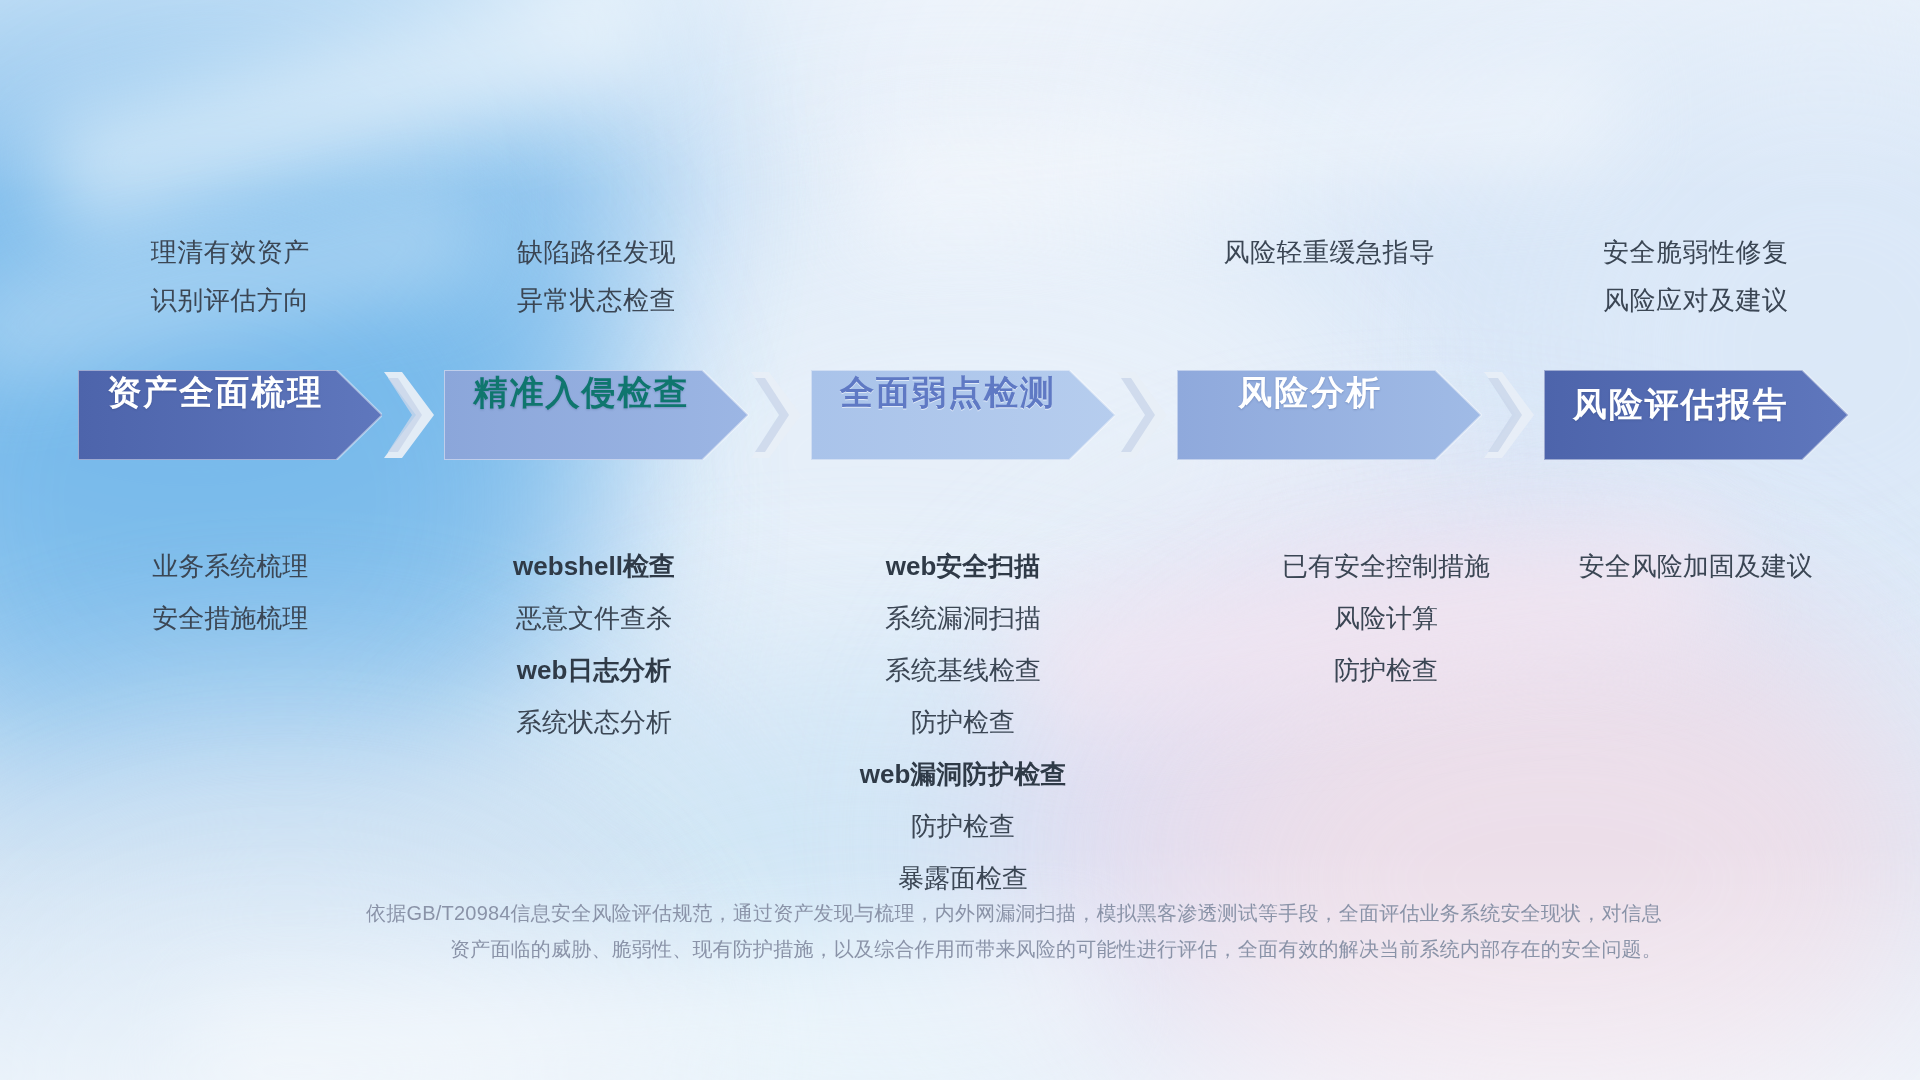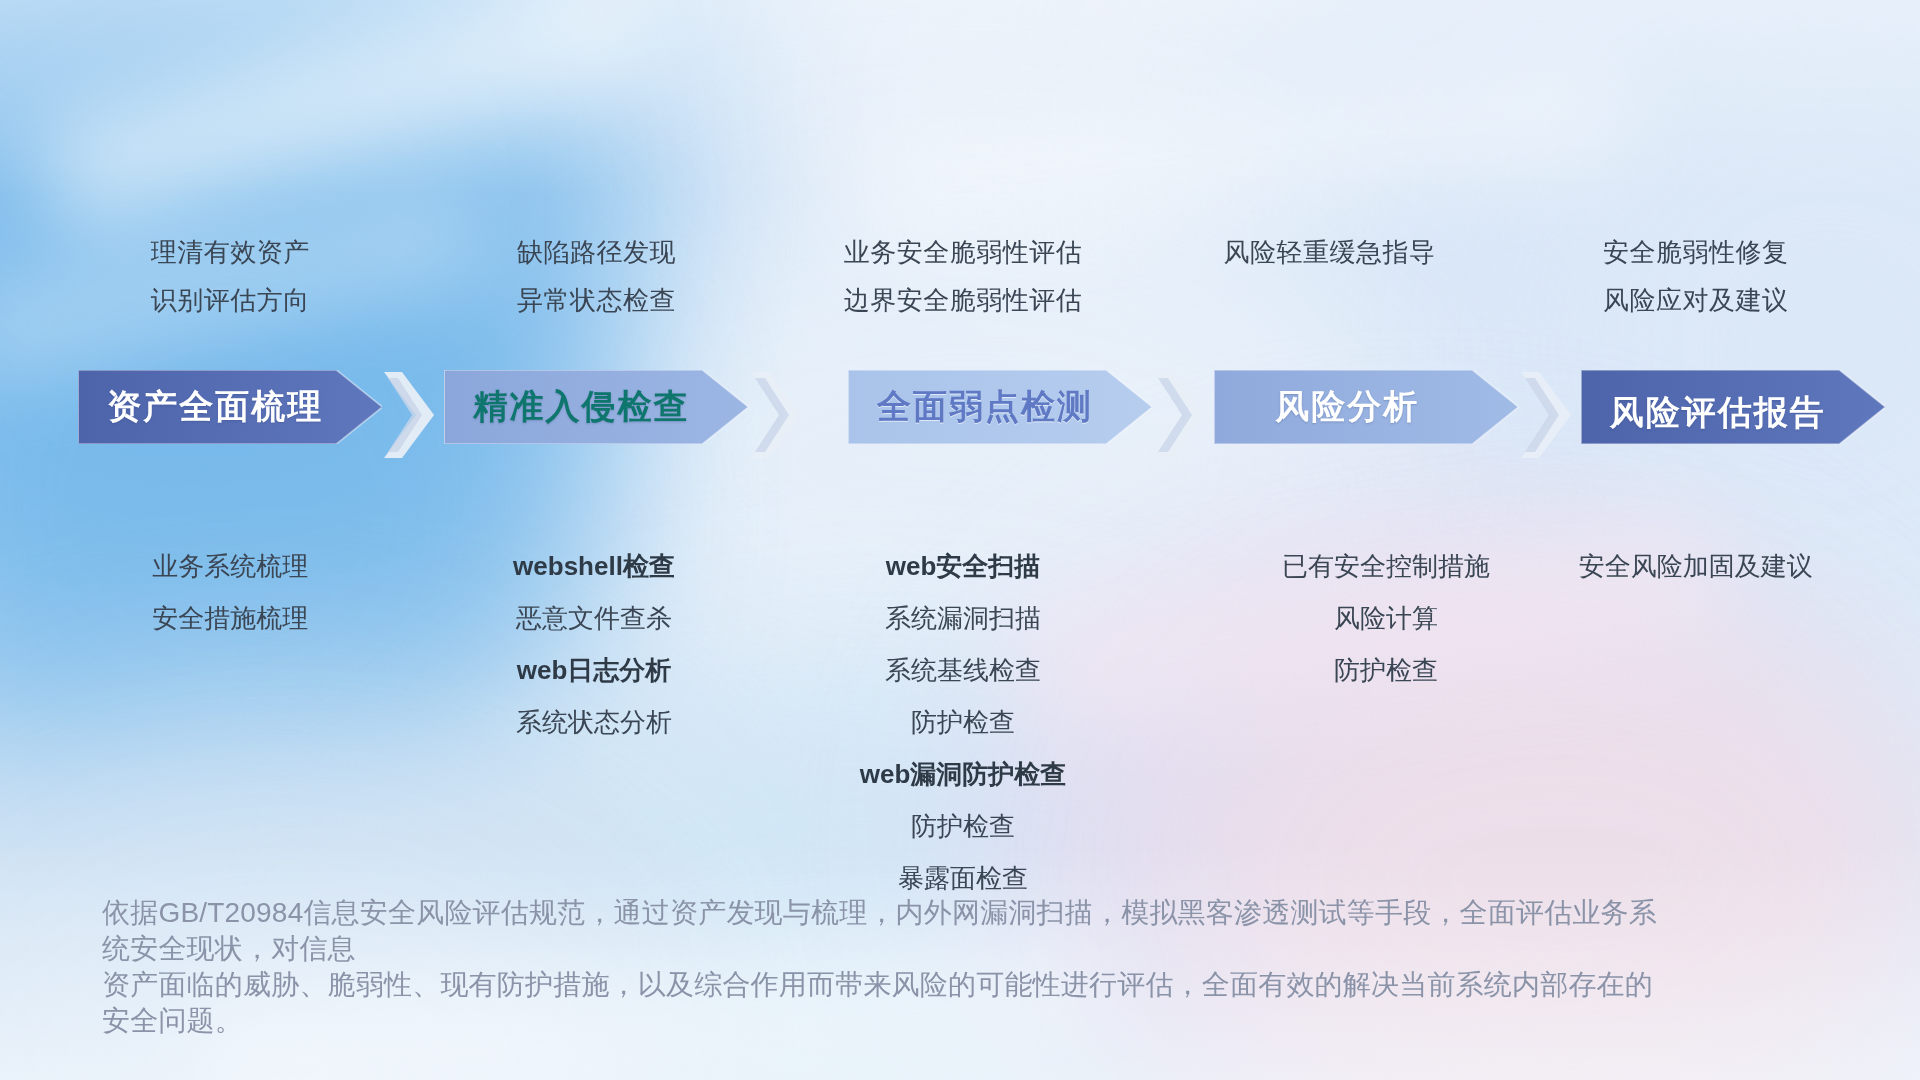--- a/index.html
+++ b/index.html
@@ -42,42 +42,42 @@
   
   #top-labels{top:228px;}
   .top-line{
     font-size:26px;color:#3b4654;letter-spacing:.5px;line-height:48px;
     white-space:nowrap;
   }
 
   
   #arrow-band{position:absolute;left:78px;top:370px;height:90px;width:1770px;display:flex;}
   .arrow{
-    position:relative;height:74px;display:flex;align-items:center;justify-content:center;
+    position:relative;height:90px;display:flex;align-items:flex-start;justify-content:center;
     box-sizing:border-box;
   }
   .arrow .shape{position:absolute;inset:0;}
   .arrow .lbl{
     position:relative;z-index:3;font-size:34px;font-weight:bold;letter-spacing:2px;
     white-space:nowrap;
   }
   .sep{position:relative;width:62px;height:90px;flex:0 0 62px;}
   .sep .chev{position:absolute;left:0;top:0;width:62px;height:90px;}
 
   
   #bottom-lists{top:540px;align-items:flex-start;}
   .item{
     font-size:26px;color:#3b4654;line-height:52px;white-space:nowrap;
   }
   .item.bold{font-weight:bold;color:#2f3a47;}
 
   
   #footer{
     position:absolute;left:102px;top:895px;width:1560px;
-    font-size:28px;line-height:36px;color:#8a93a8;letter-spacing:.2px;
+    font-size:20px;line-height:36px;color:#8a93a8;letter-spacing:.2px;text-align:right;
   }
   #footer p{margin:0;}
 </style>
 </head>
 <body>
 
 <div id="bg">
   <div class="blob b3"></div>
   <div class="blob b4"></div>
   <div class="blob b5"></div>
@@ -102,24 +102,20 @@
 
   <div class="cols" id="top-labels" style="position: absolute; height: 110px;">
       <div class="col" style="position: absolute; left: -69.8px; width: 600px;">
         <div class="top-line">理清有效资产</div>
         <div class="top-line">识别评估方向</div>
       </div>
       <div class="col" style="position: absolute; left: 296.6px; width: 600px;">
         <div class="top-line">缺陷路径发现</div>
         <div class="top-line">异常状态检查</div>
       </div>
-      <div class="col" style="position: absolute; left: 663px; width: 600px;">
-        <div class="top-line">业务安全脆弱性评估</div>
-        <div class="top-line">边界安全脆弱性评估</div>
-      </div>
       <div class="col" style="position: absolute; left: 1029.4px; width: 600px;">
         <div class="top-line">风险轻重缓急指导</div>
       </div>
       <div class="col" style="position: absolute; left: 1395.8px; width: 600px;">
         <div class="top-line">安全脆弱性修复</div>
         <div class="top-line">风险应对及建议</div>
       </div>
     </div>
 
   <div id="arrow-band">
@@ -154,21 +150,21 @@
             <polygon points="0,0 258.4,0 304.4,45 258.4,90 0,90 0,0" fill="none" stroke="#ffffff" stroke-opacity="0.45" stroke-width="2"></polygon>
           </svg></div>
         <span class="lbl" style="color: #0f766e; text-shadow: rgba(40, 60, 110, 0.25) 0px 1px 2px; margin-right: 30px;">精准入侵检查</span>
       </div>
       <div class="sep">
         <svg class="chev" viewBox="0 0 62 90" preserveAspectRatio="none">
           <polygon points="2,2 34,45 2,88 20,88 52,45 20,2" fill="#e8eef7" opacity="0.95"></polygon>
           <polygon points="6,8 30,45 6,82 16,82 40,45 16,8" fill="#c9d6ea" opacity="0.8"></polygon>
         </svg>
       </div>
-      <div class="arrow" style="width: 304.4px; flex: 0 0 304.4px; margin-left: 37px;">
+      <div class="arrow" style="width: 304.4px; flex: 0 0 304.4px;">
         <div class="shape"><svg width="100%" height="100%" viewBox="0 0 304.4 90" preserveAspectRatio="none">
             <defs>
               <linearGradient id="g2" x1="0" y1="0" x2="1" y2="0">
                 <stop offset="0%" stop-color="#a9c3ea"></stop>
                 <stop offset="100%" stop-color="#b6cdee"></stop>
               </linearGradient>
             </defs>
             <polygon points="0,0 258.4,0 304.4,45 258.4,90 0,90 0,0" fill="url(#g2)"></polygon>
             <polygon points="0,0 258.4,0 304.4,45 258.4,90 0,90 0,0" fill="none" stroke="#ffffff" stroke-opacity="0.45" stroke-width="2"></polygon>
           </svg></div>

